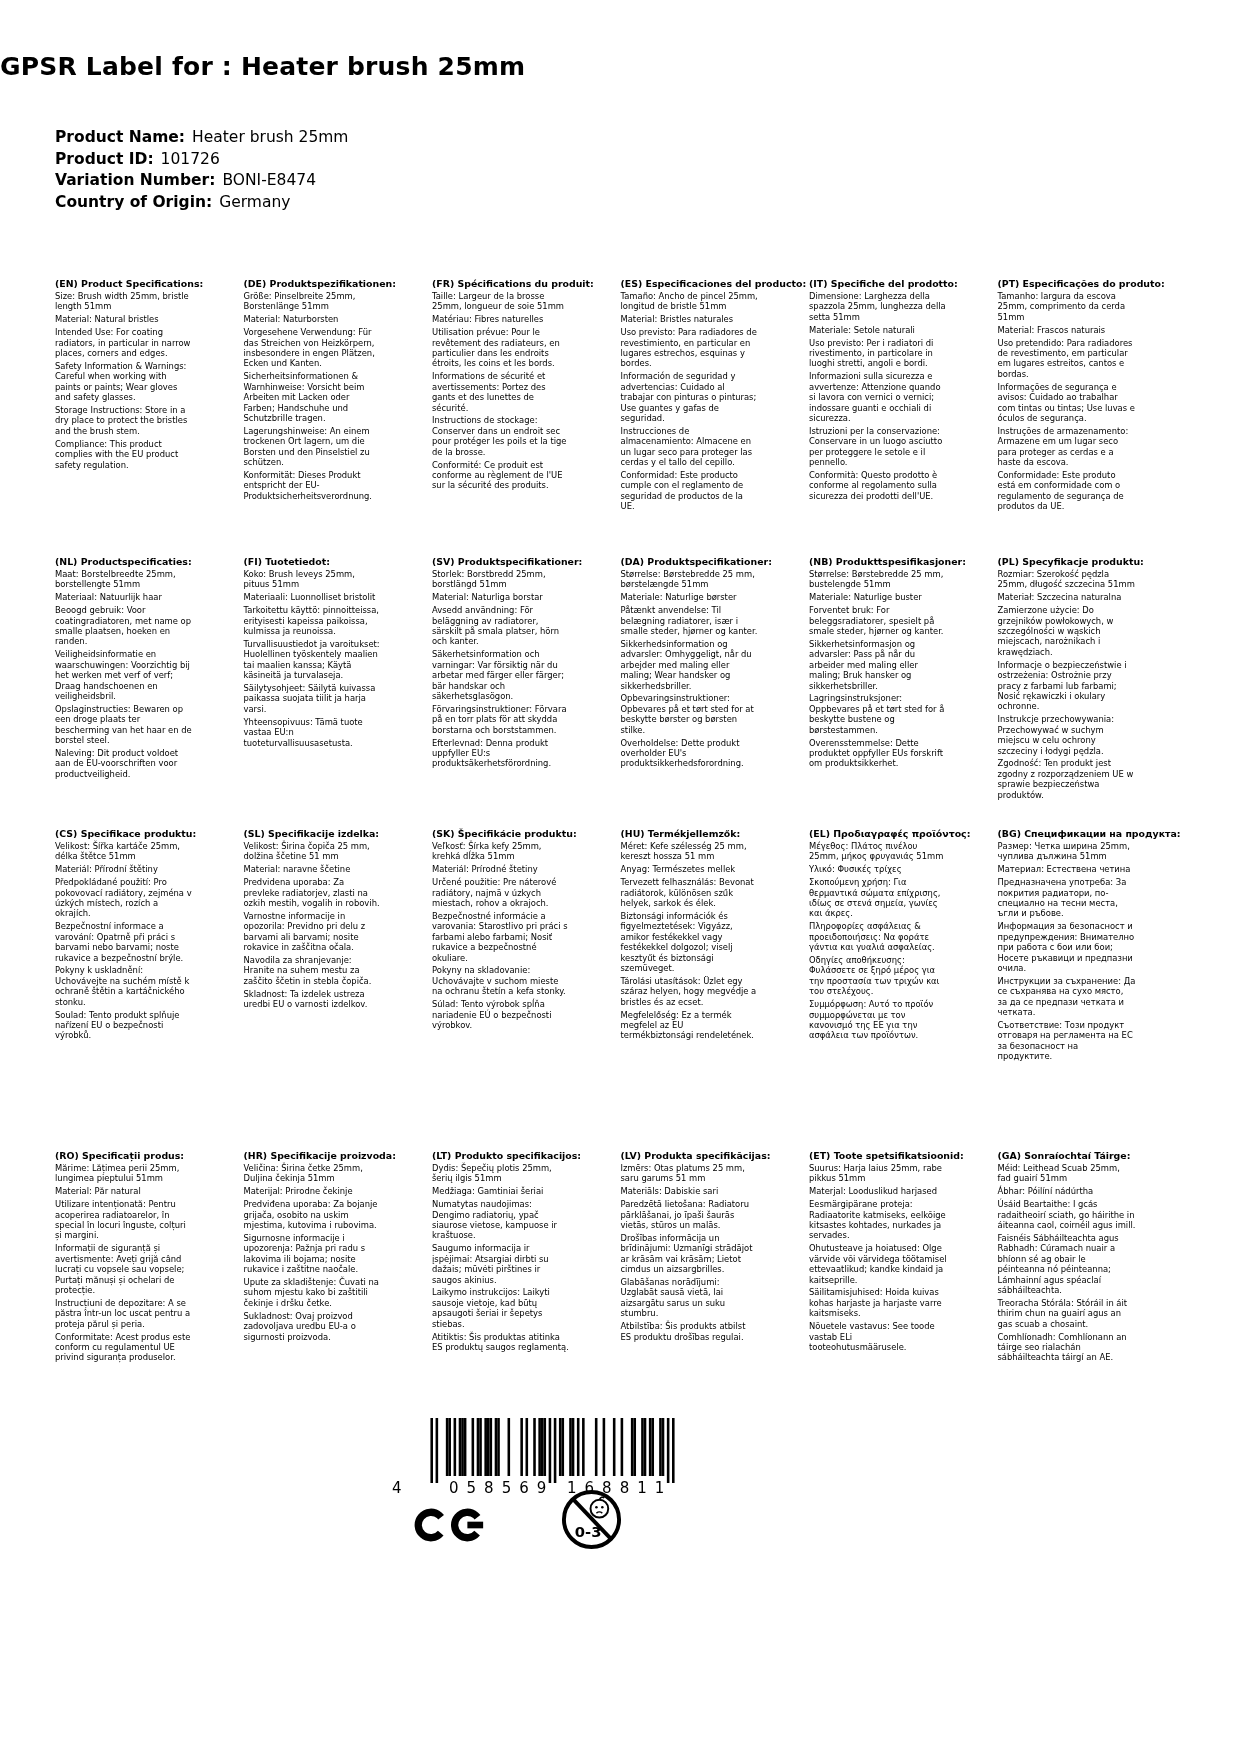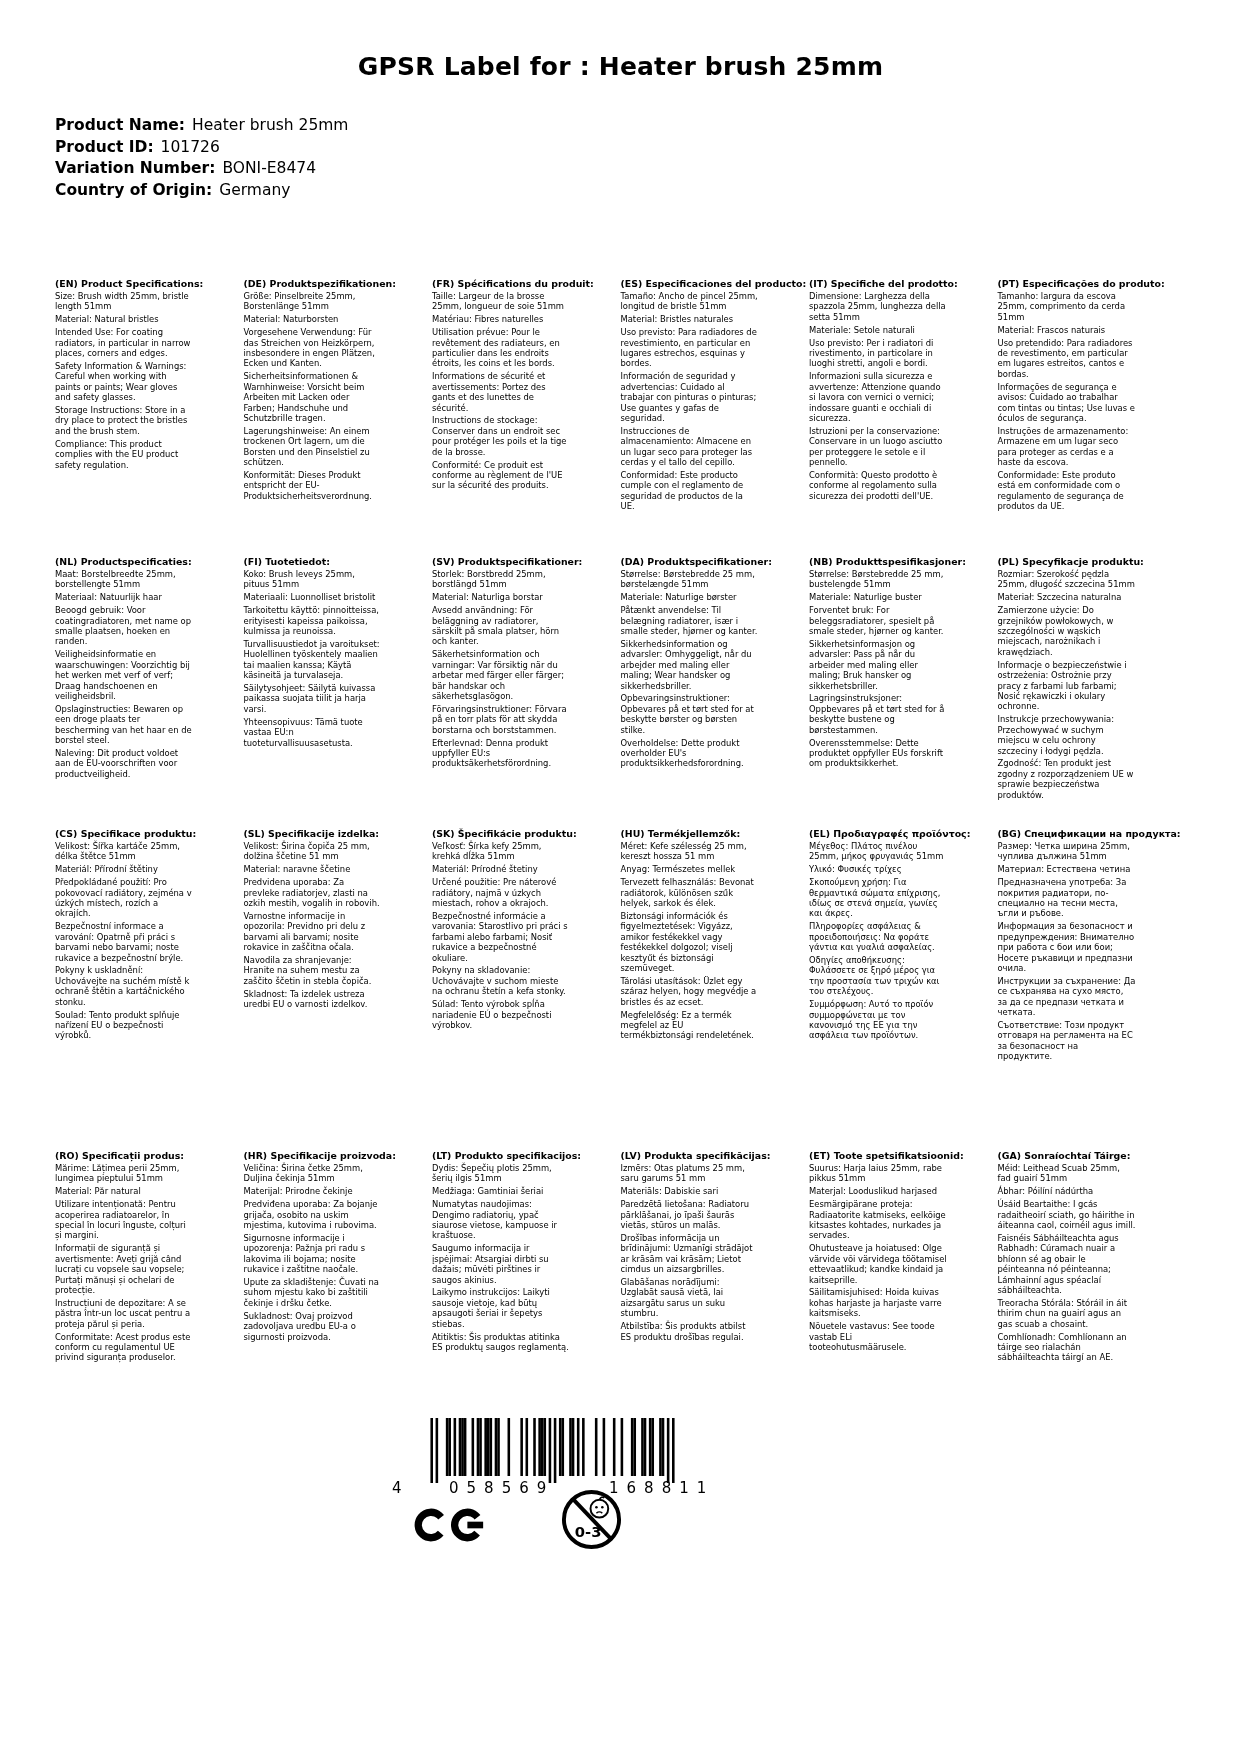--- a/index.html
+++ b/index.html
@@ -3,24 +3,24 @@
 <meta charset="utf-8">
 <style>
   * { margin:0; padding:0; box-sizing:border-box; }
   html,body { background:#fff; }
   body {
     width:1241px; height:1754px; position:relative;
     font-family:"DejaVu Sans", sans-serif; color:#000;
   }
   .page-title {
     position:absolute; top:52px; left:0; width:1241px;
-    text-align:center; font-size:25px; font-weight:bold;
+    font-size:25px; font-weight:bold;
     letter-spacing:0.2px;
   }
-  .product-info { position:absolute; left:55px; top:115px; font-size:15.5px; line-height:21.5px; }
+  .product-info { position:absolute; left:55px; top:127px; font-size:15.5px; line-height:21.5px; }
   .info-line { white-space:nowrap; }
   .info-label { font-weight:bold; }
   .info-value { margin-left:7px; }
   .spec-row {
     position:absolute; left:55px; width:1160px;
     display:grid; grid-template-columns:repeat(6,172.5px);
     align-items:start;
     gap:16px;
   }
   .row-0 { top:278px; } .row-1 { top:556px; } .row-2 { top:828px; } .row-3 { top:1106px;margin-top:44px; }
@@ -33,21 +33,21 @@
     font-size:8.4px; line-height:10.4px; width:138px;
     margin-bottom:2.5px; overflow-wrap:break-word;
   }
   .barcode-wrap { position:absolute; left:430px; top:1418px; }
   .barcode-num {
     position:absolute; font-size:15px; letter-spacing:8px;
     font-family:"DejaVu Sans", sans-serif;
   }
   .bc-lead   { left:392px; top:1479px; letter-spacing:0; }
   .bc-left   { left:449px; top:1479px; }
-  .bc-right  { left:567px; top:1479px;margin-left:42px; }
+  .bc-right  { left:567px; top:1479px; }
   .ce-wrap   { position:absolute; left:414px; top:1497px; }
   .age-wrap  { position:absolute; left:560px; top:1488px; }
   svg { display:block; }
 </style>
 </head>
 <body>
 
 <div class="page-title">GPSR Label for : Heater brush 25mm</div>
 
 <div class="product-info">

